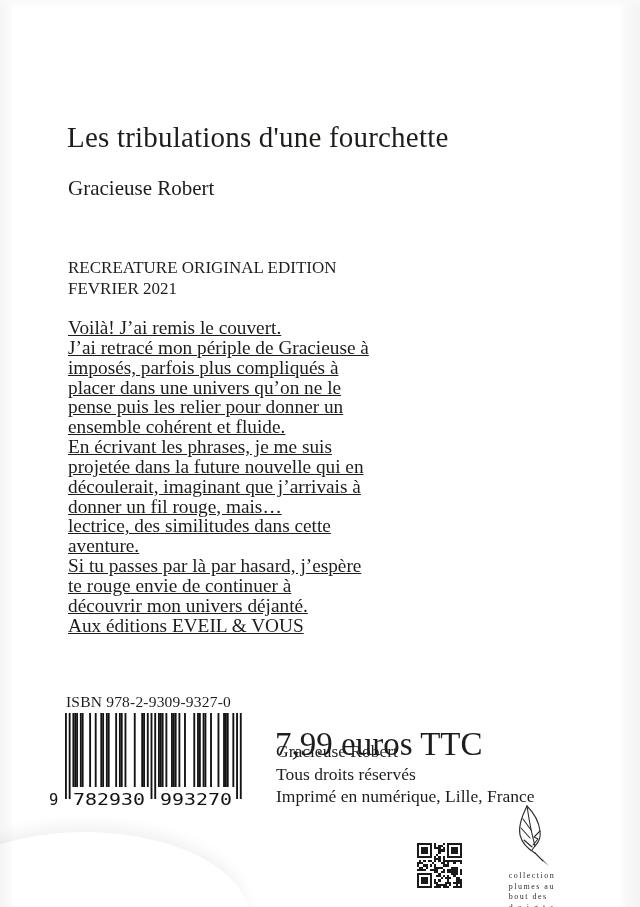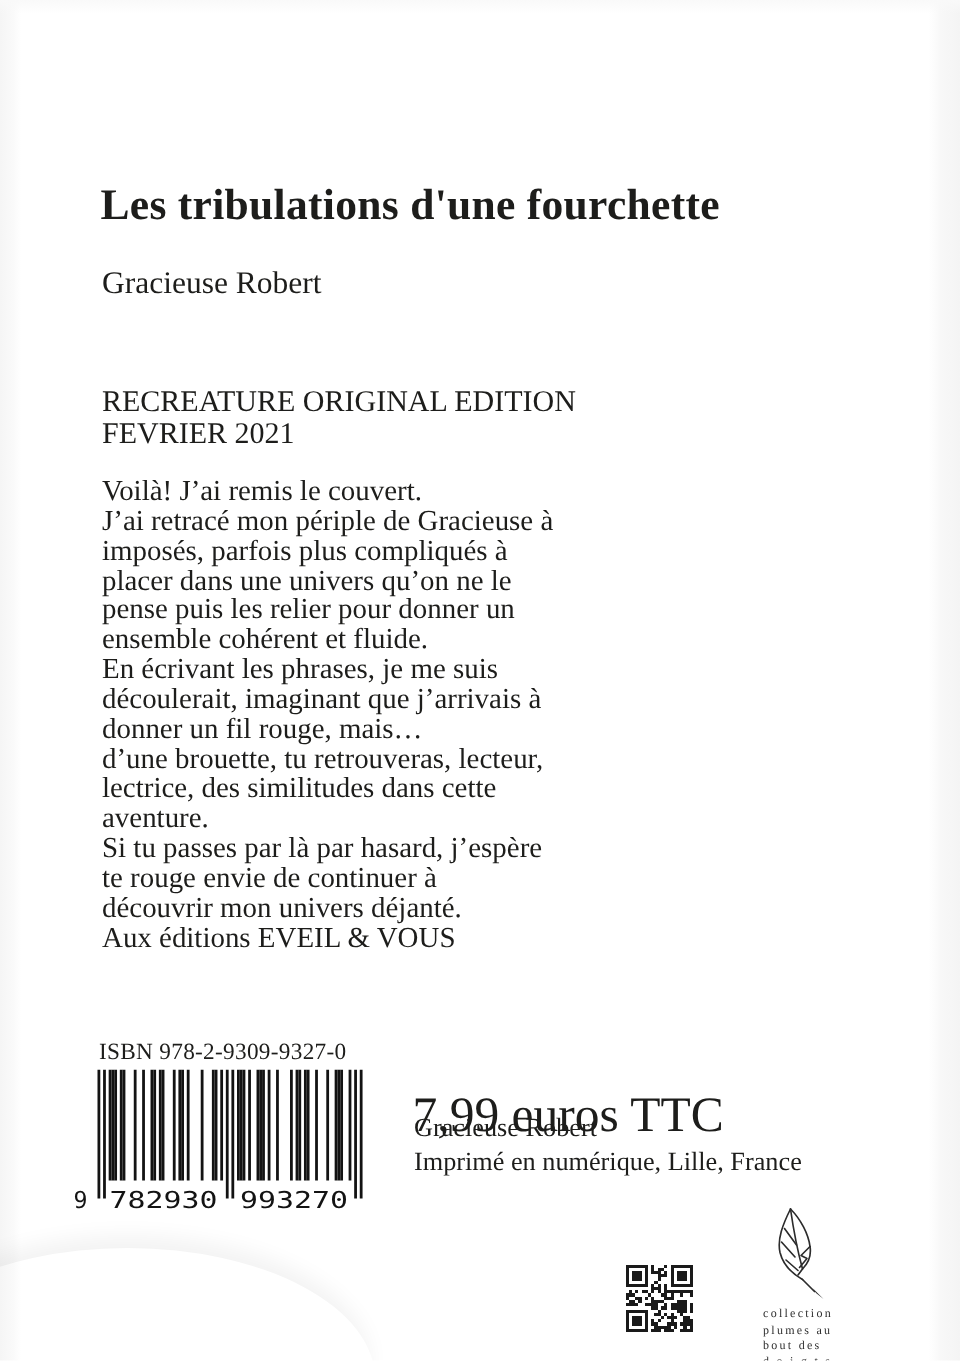--- a/index.html
+++ b/index.html
@@ -6,26 +6,26 @@
   body{
     width:640px;height:907px;position:relative;overflow:hidden;
     font-family:"Liberation Serif","DejaVu Serif",serif;
     color:#1d1d1b;
     background:linear-gradient(to right,#f5f5f5 0,#fafafa 9px,#ffffff 14px,#ffffff 619px,#f8f8f8 627px,#f4f4f4 100%);
   }
   .page{position:absolute;inset:0;}
   .top-edge{position:absolute;top:0;left:0;right:0;height:9px;
     background:linear-gradient(#f9f9f9,rgba(255,255,255,0));}
   .title{position:absolute;left:67px;top:121px;margin:0;
-    font-size:29px;font-weight:700;letter-spacing:.2px;white-space:nowrap;}
+    font-size:29px;font-weight:400;letter-spacing:.2px;white-space:nowrap;}
   .author{position:absolute;left:68px;top:176px;font-size:21px;white-space:nowrap;}
-  .edition{position:absolute;left:68px;top:258px;font-size:20px;line-height:20.6px;}
+  .edition{position:absolute;left:68px;top:258px;font-size:17px;line-height:20.6px;}
   .edition div{white-space:nowrap;}
   .blurb{position:absolute;left:68px;top:318px;font-size:19.3px;line-height:19.85px;}
-  .blurb div{white-space:nowrap;}
+  .blurb div{white-space:nowrap;text-decoration:underline;}
   .isbn{position:absolute;left:66px;top:693px;font-size:15.5px;letter-spacing:.2px;white-space:nowrap;}
   .barcode{position:absolute;left:48px;top:713px;width:212px;height:95px;}
   .price{position:absolute;left:275px;top:726px;font-size:33px;white-space:nowrap;}
   .credits{position:absolute;left:276px;top:740px;font-size:17.5px;line-height:22.5px;}
   .credits div{white-space:nowrap;}
   .qr{position:absolute;left:417px;top:843px;width:45px;height:45px;}
   .logo{position:absolute;left:498px;top:804px;width:68px;
     display:flex;flex-direction:column;align-items:center;}
   .logo-text{margin-top:3px;font-size:8px;line-height:10.6px;letter-spacing:1.5px;
     color:#2e2e2e;text-align:left;}
@@ -48,23 +48,23 @@
   </div>
 
   <div class="blurb">
     <div>Voilà! J’ai remis le couvert.</div>
     <div>J’ai retracé mon périple de Gracieuse à</div>
     <div>imposés, parfois plus compliqués à</div>
     <div>placer dans une univers qu’on ne le</div>
     <div>pense puis les relier pour donner un</div>
     <div>ensemble cohérent et fluide.</div>
     <div>En écrivant les phrases, je me suis</div>
+    <div>projetée dans la future nouvelle qui en</div>
     <div>découlerait, imaginant que j’arrivais à</div>
     <div>donner un fil rouge, mais…</div>
-    <div>d’une brouette, tu retrouveras, lecteur,</div>
     <div>lectrice, des similitudes dans cette</div>
     <div>aventure.</div>
     <div>Si tu passes par là par hasard, j’espère</div>
     <div>te rouge envie de continuer à</div>
     <div>découvrir mon univers déjanté.</div>
     <div>Aux éditions EVEIL &amp; VOUS</div>
   </div>
 
   <div class="isbn">ISBN 978-2-9309-9327-0</div>
   <div class="barcode" id="barcode"><svg width="212" height="95" viewBox="0 0 212 95">
@@ -114,20 +114,21 @@
         <rect x="188.12" y="0" width="1.86" height="86" fill="#131313"></rect>
         <rect x="191.84" y="0" width="1.86" height="86" fill="#131313"></rect>
         <text x="1" y="92" font-size="15.5" font-family="DejaVu Sans Mono, monospace" fill="#131313">9</text>
         <text x="25" y="92" font-size="15.5" font-family="DejaVu Sans Mono, monospace" fill="#131313" textLength="72" lengthAdjust="spacingAndGlyphs">782930</text>
         <text x="112" y="92" font-size="15.5" font-family="DejaVu Sans Mono, monospace" fill="#131313" textLength="72" lengthAdjust="spacingAndGlyphs">993270</text>
       </svg></div>
 
   <div class="price">7,99 euros TTC</div>
   <div class="credits">
     <div>Gracieuse Robert</div>
+    <div>Tous droits réservés</div>
     <div>Imprimé en numérique, Lille, France</div>
   </div>
 
   <div class="qr" id="qr"><svg width="45" height="45" viewBox="0 0 45 45" shape-rendering="crispEdges">
         <rect x="0" y="0" width="45" height="45" fill="#ffffff"></rect>
         <rect x="0.00" y="0.00" width="2.15" height="2.15" fill="#1a1a1a"></rect>
         <rect x="2.14" y="0.00" width="2.15" height="2.15" fill="#1a1a1a"></rect>
         <rect x="4.29" y="0.00" width="2.15" height="2.15" fill="#1a1a1a"></rect>
         <rect x="6.43" y="0.00" width="2.15" height="2.15" fill="#1a1a1a"></rect>
         <rect x="8.57" y="0.00" width="2.15" height="2.15" fill="#1a1a1a"></rect>

